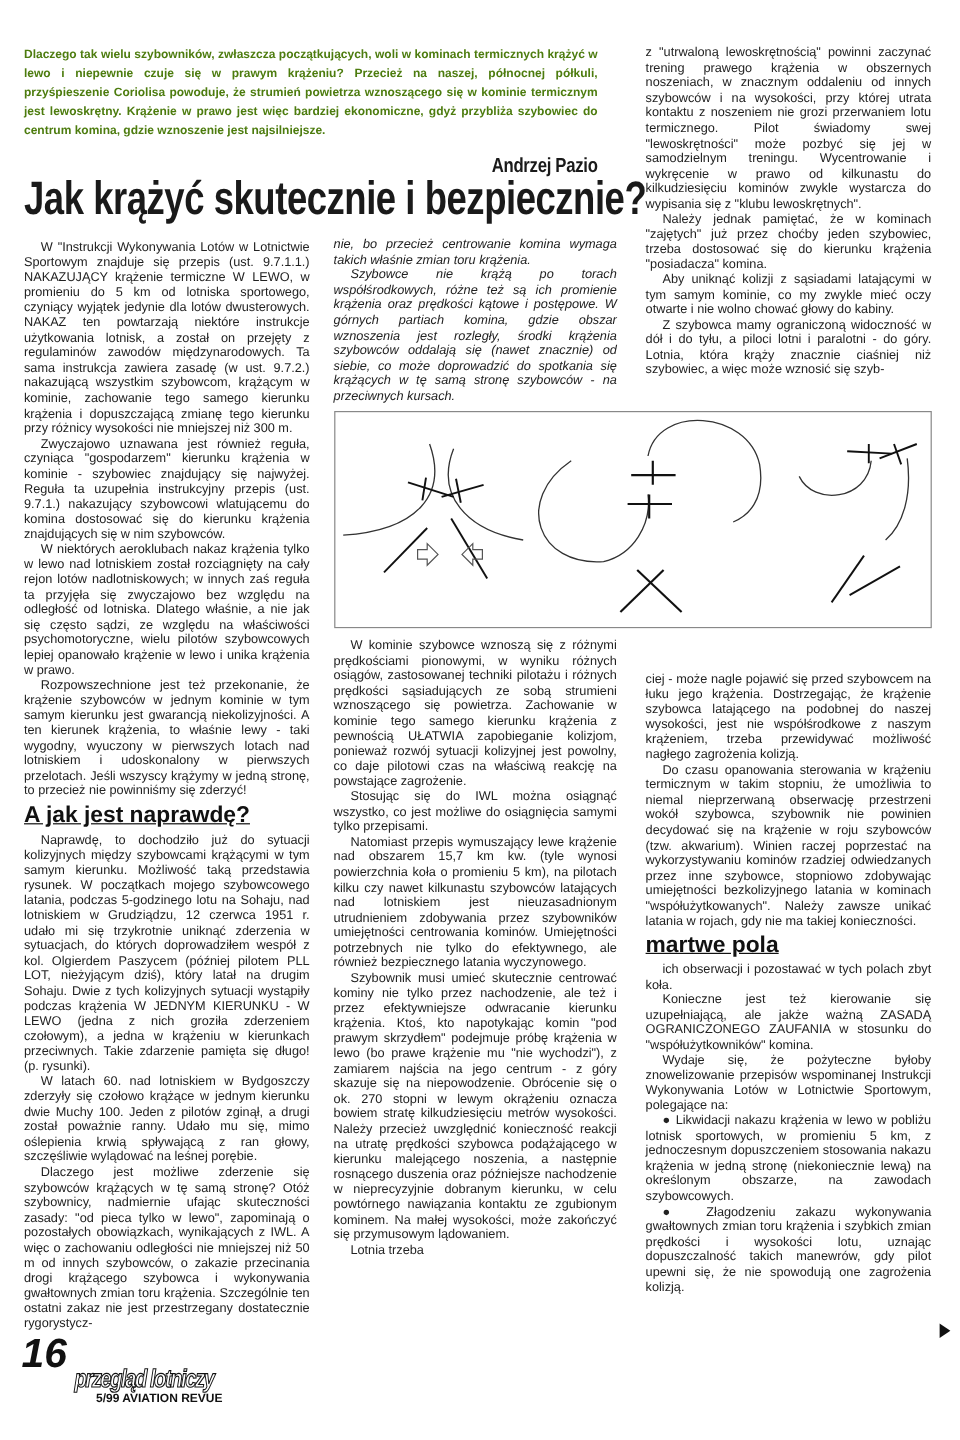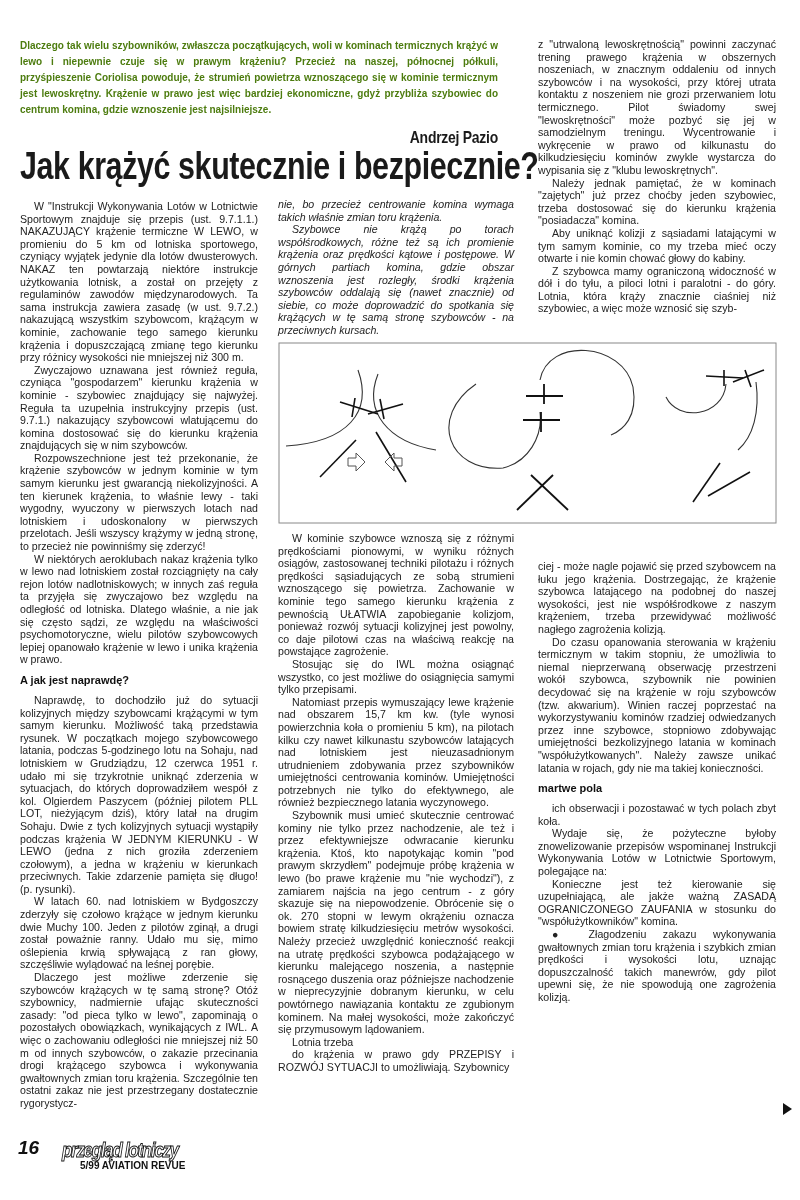--- a/index.html
+++ b/index.html
@@ -8,63 +8,63 @@
   .abs { position:absolute; }
   .lead { left:20px; top:38px; width:478px; font-size:10px; line-height:16px; font-weight:bold;
           text-align:justify; color:#4d7c0f; }
   .author { left:330px; top:128px; width:168px; text-align:right; font-size:17px; font-weight:bold;
             letter-spacing:-0.3px; transform:scaleX(0.82); transform-origin:right; }
   .title { left:20px; top:142px; width:480px; font-size:39px; font-weight:bold; line-height:48px;
            white-space:nowrap; transform:scaleX(0.78); transform-origin:left; letter-spacing:-0.5px; }
   .col { font-size:10.6px; line-height:12.6px; text-align:justify; color:#222; }
   .col p { margin:0; text-indent:14px; }
   .col p.noind { text-indent:0; }
-  .col h2 { margin:4px 0 4px 0; font-size:11px; font-weight:bold; line-height:20px; text-indent:0; color:#111; }
+  .col h2 { margin:4px 0 4px 0; font-size:19px; font-weight:bold; line-height:20px; text-indent:0; color:#111;text-decoration:underline; }
   .col p.bullet { text-indent:14px; }
   .c1 { left:20px; top:200px; width:238px; }
   .c2a { left:278px; top:198px; width:236px;font-style:italic; }
   .c3a { left:538px; top:38px; width:238px; }
   .c2b { left:278px; top:532px; width:236px; }
   .c3b { left:538px; top:560px; width:238px; }
   .diagram { left:278px; top:342px; width:500px; height:182px; }
-  .footer-num { left:18px; top:1137px; font-size:19px; font-weight:bold; font-style:italic; color:#111; }
+  .footer-num { left:18px; top:1109px; font-size:34px; font-weight:bold; font-style:italic; color:#111; }
   .footer-mag { left:62px; top:1138px; font-size:21px; font-style:italic; color:#fff;
                 -webkit-text-stroke:1px #111; letter-spacing:-1.5px; font-weight:bold;
                 transform:scaleX(0.8); transform-origin:left; }
   .footer-issue { left:80px; top:1160px; font-size:10px; font-weight:bold; color:#111; }
   .next-arrow { left:783px; top:1103px; width:0; height:0; border-top:6px solid transparent;
                 border-bottom:6px solid transparent; border-left:9px solid #111; }
 </style>
 </head>
 <body>
 
 <div class="abs lead">Dlaczego tak wielu szybowników, zwłaszcza początkujących, woli w kominach termicznych krążyć w lewo i niepewnie czuje się w prawym krążeniu? Przecież na naszej, północnej półkuli, przyśpieszenie Coriolisa powoduje, że strumień powietrza wznoszącego się w kominie termicznym jest lewoskrętny. Krążenie w prawo jest więc bardziej ekonomiczne, gdyż przybliża szybowiec do centrum komina, gdzie wznoszenie jest najsilniejsze.</div>
 <div class="abs author">Andrzej Pazio</div>
 <div class="abs title">Jak krążyć skutecznie i bezpiecznie?</div>
 
 <div class="abs col c1">
   <p>W "Instrukcji Wykonywania Lotów w Lotnictwie Sportowym znajduje się przepis (ust. 9.7.1.1.) NAKAZUJĄCY krążenie termiczne W LEWO, w promieniu do 5 km od lotniska sportowego, czyniący wyjątek jedynie dla lotów dwusterowych. NAKAZ ten powtarzają niektóre instrukcje użytkowania lotnisk, a został on przejęty z regulaminów zawodów międzynarodowych. Ta sama instrukcja zawiera zasadę (w ust. 9.7.2.) nakazującą wszystkim szybowcom, krążącym w kominie, zachowanie tego samego kierunku krążenia i dopuszczającą zmianę tego kierunku przy różnicy wysokości nie mniejszej niż 300 m.</p>
   <p>Zwyczajowo uznawana jest również reguła, czyniąca "gospodarzem" kierunku krążenia w kominie - szybowiec znajdujący się najwyżej. Reguła ta uzupełnia instrukcyjny przepis (ust. 9.7.1.) nakazujący szybowcowi wlatującemu do komina dostosować się do kierunku krążenia znajdujących się w nim szybowców.</p>
+  <p>W niektórych aeroklubach nakaz krążenia tylko w lewo nad lotniskiem został rozciągnięty na cały rejon lotów nadlotniskowych; w innych zaś reguła ta przyjęła się zwyczajowo bez względu na odległość od lotniska. Dlatego właśnie, a nie jak się często sądzi, ze względu na właściwości psychomotoryczne, wielu pilotów szybowcowych lepiej opanowało krążenie w lewo i unika krążenia w prawo.</p>
   <p>Rozpowszechnione jest też przekonanie, że krążenie szybowców w jednym kominie w tym samym kierunku jest gwarancją niekolizyjności. A ten kierunek krążenia, to właśnie lewy - taki wygodny, wyuczony w pierwszych lotach nad lotniskiem i udoskonalony w pierwszych przelotach. Jeśli wszyscy krążymy w jedną stronę, to przecież nie powinniśmy się zderzyć!</p>
-  <p>W niektórych aeroklubach nakaz krążenia tylko w lewo nad lotniskiem został rozciągnięty na cały rejon lotów nadlotniskowych; w innych zaś reguła ta przyjęła się zwyczajowo bez względu na odległość od lotniska. Dlatego właśnie, a nie jak się często sądzi, ze względu na właściwości psychomotoryczne, wielu pilotów szybowcowych lepiej opanowało krążenie w lewo i unika krążenia w prawo.</p>
   <h2>A jak jest naprawdę?</h2>
   <p>Naprawdę, to dochodziło już do sytuacji kolizyjnych między szybowcami krążącymi w tym samym kierunku. Możliwość taką przedstawia rysunek. W początkach mojego szybowcowego latania, podczas 5-godzinego lotu na Sohaju, nad lotniskiem w Grudziądzu, 12 czerwca 1951 r. udało mi się trzykrotnie uniknąć zderzenia w sytuacjach, do których doprowadziłem wespół z kol. Olgierdem Paszycem (później pilotem PLL LOT, nieżyjącym dziś), który latał na drugim Sohaju. Dwie z tych kolizyjnych sytuacji wystąpiły podczas krążenia W JEDNYM KIERUNKU - W LEWO (jedna z nich groziła zderzeniem czołowym), a jedna w krążeniu w kierunkach przeciwnych. Takie zdarzenie pamięta się długo! (p. rysunki).</p>
   <p>W latach 60. nad lotniskiem w Bydgoszczy zderzyły się czołowo krążące w jednym kierunku dwie Muchy 100. Jeden z pilotów zginął, a drugi został poważnie ranny. Udało mu się, mimo oślepienia krwią spływającą z ran głowy, szczęśliwie wylądować na leśnej porębie.</p>
   <p>Dlaczego jest możliwe zderzenie się szybowców krążących w tę samą stronę? Otóż szybownicy, nadmiernie ufając skuteczności zasady: "od pieca tylko w lewo", zapominają o pozostałych obowiązkach, wynikających z IWL. A więc o zachowaniu odległości nie mniejszej niż 50 m od innych szybowców, o zakazie przecinania drogi krążącego szybowca i wykonywania gwałtownych zmian toru krążenia. Szczególnie ten ostatni zakaz nie jest przestrzegany dostatecznie rygorystycz-</p>
 </div>
 
 <div class="abs col c2a">
   <p class="noind">nie, bo przecież centrowanie komina wymaga takich właśnie zmian toru krążenia.</p>
   <p>Szybowce nie krążą po torach współśrodkowych, różne też są ich promienie krążenia oraz prędkości kątowe i postępowe. W górnych partiach komina, gdzie obszar wznoszenia jest rozległy, środki krążenia szybowców oddalają się (nawet znacznie) od siebie, co może doprowadzić do spotkania się krążących w tę samą stronę szybowców - na przeciwnych kursach.</p>
 </div>
 
 <div class="abs col c3a">
   <p class="noind">z "utrwaloną lewoskrętnością" powinni zaczynać trening prawego krążenia w obszernych noszeniach, w znacznym oddaleniu od innych szybowców i na wysokości, przy której utrata kontaktu z noszeniem nie grozi przerwaniem lotu termicznego. Pilot świadomy swej "lewoskrętności" może pozbyć się jej w samodzielnym treningu. Wycentrowanie i wykręcenie w prawo od kilkunastu do kilkudziesięciu kominów zwykle wystarcza do wypisania się z "klubu lewoskrętnych".</p>
   <p>Należy jednak pamiętać, że w kominach "zajętych" już przez choćby jeden szybowiec, trzeba dostosować się do kierunku krążenia "posiadacza" komina.</p>
-  <p>Aby uniknąć kolizji z sąsiadami latającymi w tym samym kominie, co my trzeba mieć oczy otwarte i nie komin chować głowy do kabiny.</p>
+  <p>Aby uniknąć kolizji z sąsiadami latającymi w tym samym kominie, co my zwykle mieć oczy otwarte i nie wolno chować głowy do kabiny.</p>
   <p>Z szybowca mamy ograniczoną widoczność w dół i do tyłu, a piloci lotni i paralotni - do góry. Lotnia, która krąży znacznie ciaśniej niż szybowiec, a więc może wznosić się szyb-</p>
 </div>
 
 <div class="abs diagram">
   <svg width="500" height="182" viewBox="0 0 500 182">
     <rect x="1" y="1" width="497" height="180" fill="none" stroke="#888" stroke-width="1"></rect>
     <g fill="none" stroke="#333" stroke-width="1.1">
 
       <path d="M 80 28 C 95 70 70 100 8 104"></path>
       <path d="M 100 32 C 85 70 110 100 158 108"></path>
@@ -109,29 +109,29 @@
     </g>
   </svg>
 </div>
 
 <div class="abs col c2b">
   <p>W kominie szybowce wznoszą się z różnymi prędkościami pionowymi, w wyniku różnych osiągów, zastosowanej techniki pilotażu i różnych prędkości sąsiadujących ze sobą strumieni wznoszącego się powietrza. Zachowanie w kominie tego samego kierunku krążenia z pewnością UŁATWIA zapobieganie kolizjom, ponieważ rozwój sytuacji kolizyjnej jest powolny, co daje pilotowi czas na właściwą reakcję na powstające zagrożenie.</p>
   <p>Stosując się do IWL można osiągnąć wszystko, co jest możliwe do osiągnięcia samymi tylko przepisami.</p>
   <p>Natomiast przepis wymuszający lewe krążenie nad obszarem 15,7 km kw. (tyle wynosi powierzchnia koła o promieniu 5 km), na pilotach kilku czy nawet kilkunastu szybowców latających nad lotniskiem jest nieuzasadnionym utrudnieniem zdobywania przez szybowników umiejętności centrowania kominów. Umiejętności potrzebnych nie tylko do efektywnego, ale również bezpiecznego latania wyczynowego.</p>
   <p>Szybownik musi umieć skutecznie centrować kominy nie tylko przez nachodzenie, ale też i przez efektywniejsze odwracanie kierunku krążenia. Ktoś, kto napotykając komin "pod prawym skrzydłem" podejmuje próbę krążenia w lewo (bo prawe krążenie mu "nie wychodzi"), z zamiarem najścia na jego centrum - z góry skazuje się na niepowodzenie. Obrócenie się o ok. 270 stopni w lewym okrążeniu oznacza bowiem stratę kilkudziesięciu metrów wysokości. Należy przecież uwzględnić konieczność reakcji na utratę prędkości szybowca podążającego w kierunku malejącego noszenia, a następnie rosnącego duszenia oraz późniejsze nachodzenie w nieprecyzyjnie dobranym kierunku, w celu powtórnego nawiązania kontaktu ze zgubionym kominem. Na małej wysokości, może zakończyć się przymusowym lądowaniem.</p>
   <p>Lotnia trzeba</p>
-  <p>do krążenia w prawo gdy PRZEPISY i ROZWÓJ SYTUACJI to umożliwiają. Szybownicy</p>
 </div>
 
 <div class="abs col c3b">
   <p class="noind">ciej - może nagle pojawić się przed szybowcem na łuku jego krążenia. Dostrzegając, że krążenie szybowca latającego na podobnej do naszej wysokości, jest nie współśrodkowe z naszym krążeniem, trzeba przewidywać możliwość nagłego zagrożenia kolizją.</p>
   <p>Do czasu opanowania sterowania w krążeniu termicznym w takim stopniu, że umożliwia to niemal nieprzerwaną obserwację przestrzeni wokół szybowca, szybownik nie powinien decydować się na krążenie w roju szybowców (tzw. akwarium). Winien raczej poprzestać na wykorzystywaniu kominów rzadziej odwiedzanych przez inne szybowce, stopniowo zdobywając umiejętności bezkolizyjnego latania w kominach "współużytkowanych". Należy zawsze unikać latania w rojach, gdy nie ma takiej konieczności.</p>
   <h2>martwe pola</h2>
   <p>ich obserwacji i pozostawać w tych polach zbyt koła.</p>
+  <p>Konieczne jest też kierowanie się uzupełniającą, ale jakże ważną ZASADĄ OGRANICZONEGO ZAUFANIA w stosunku do "współużytkowników" komina.</p>
   <p>Wydaje się, że pożyteczne byłoby znowelizowanie przepisów wspominanej Instrukcji Wykonywania Lotów w Lotnictwie Sportowym, polegające na:</p>
-  <p>Konieczne jest też kierowanie się uzupełniającą, ale jakże ważną ZASADĄ OGRANICZONEGO ZAUFANIA w stosunku do "współużytkowników" komina.</p>
+  <p class="bullet">● Likwidacji nakazu krążenia w lewo w pobliżu lotnisk sportowych, w promieniu 5 km, z jednoczesnym dopuszczeniem stosowania nakazu krążenia w jedną stronę (niekoniecznie lewą) na określonym obszarze, na zawodach szybowcowych.</p>
   <p class="bullet">● Złagodzeniu zakazu wykonywania gwałtownych zmian toru krążenia i szybkich zmian prędkości i wysokości lotu, uznając dopuszczalność takich manewrów, gdy pilot upewni się, że nie spowodują one zagrożenia kolizją.</p>
 </div>
 
 <div class="abs footer-num">16</div>
 <div class="abs footer-mag">przegląd lotniczy</div>
 <div class="abs footer-issue">5/99 AVIATION REVUE</div>
 <div class="abs next-arrow"></div>
 
 </body></html>

